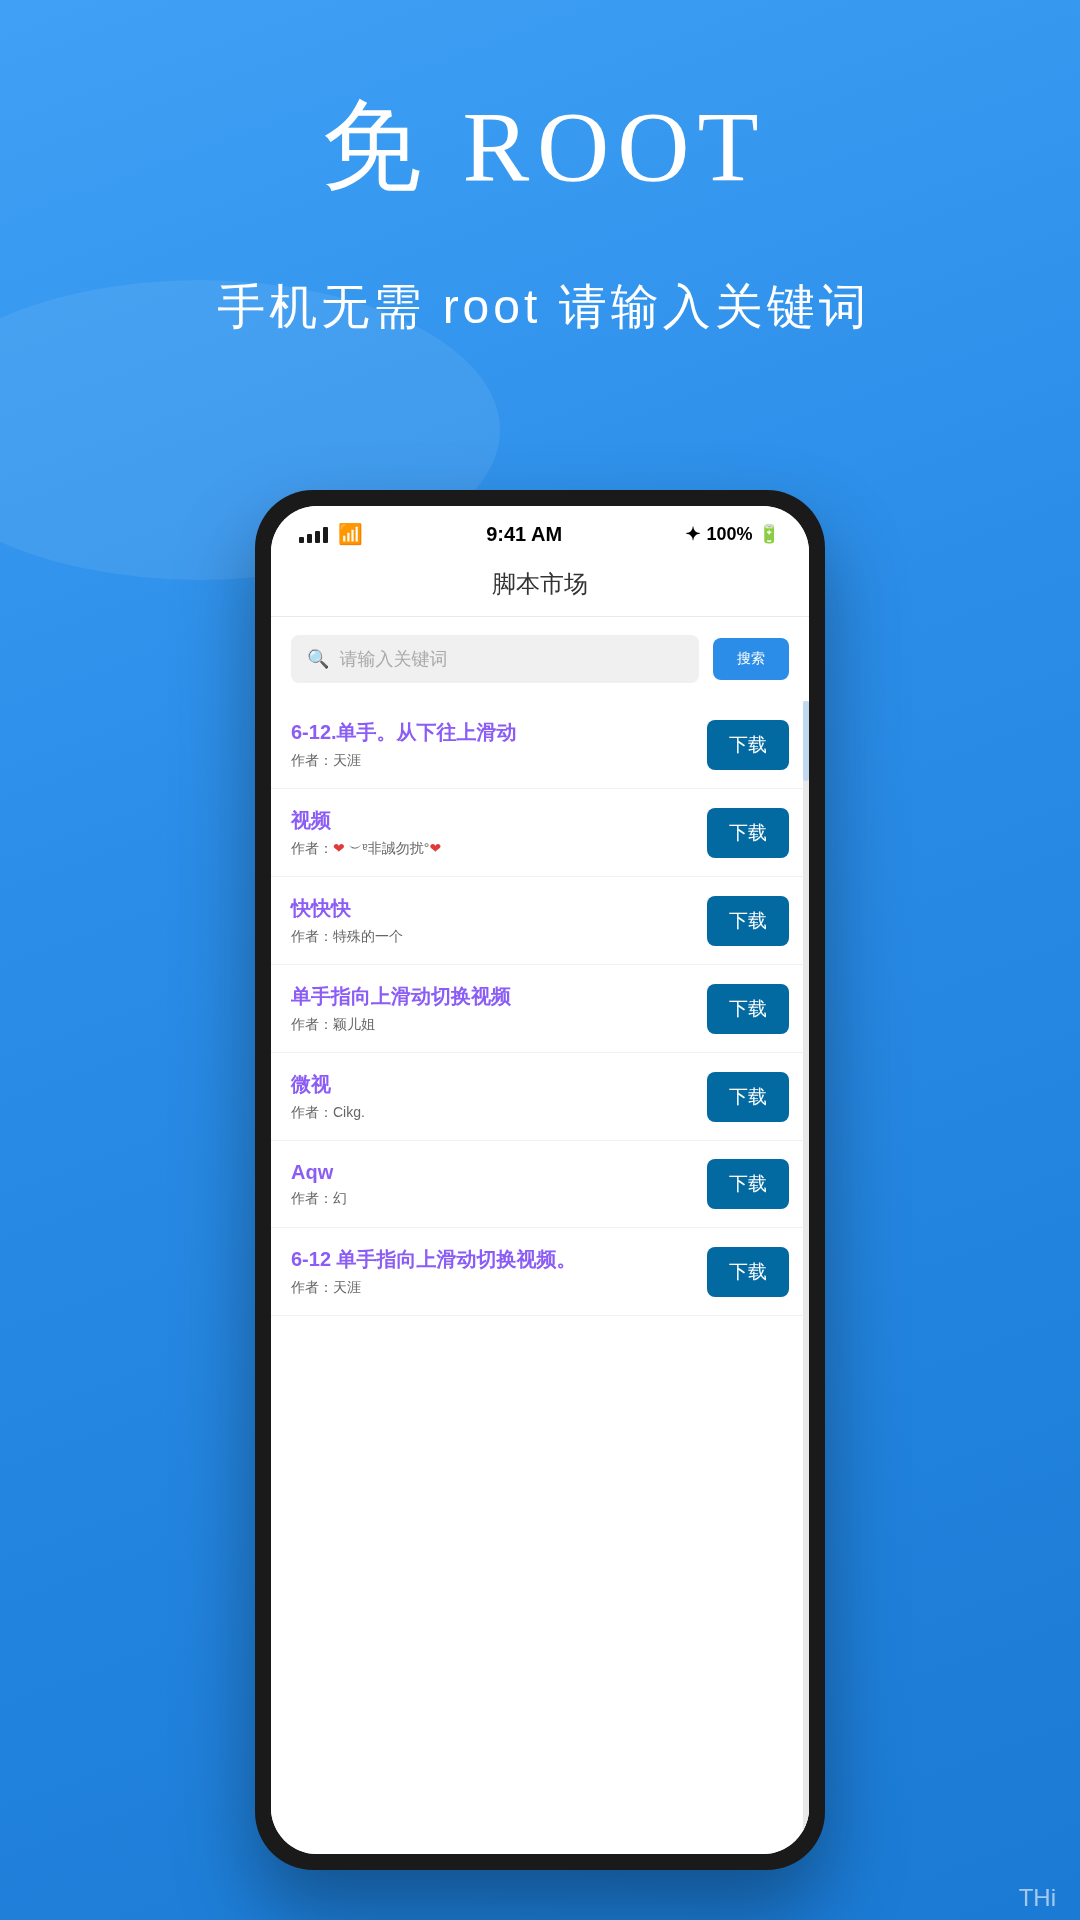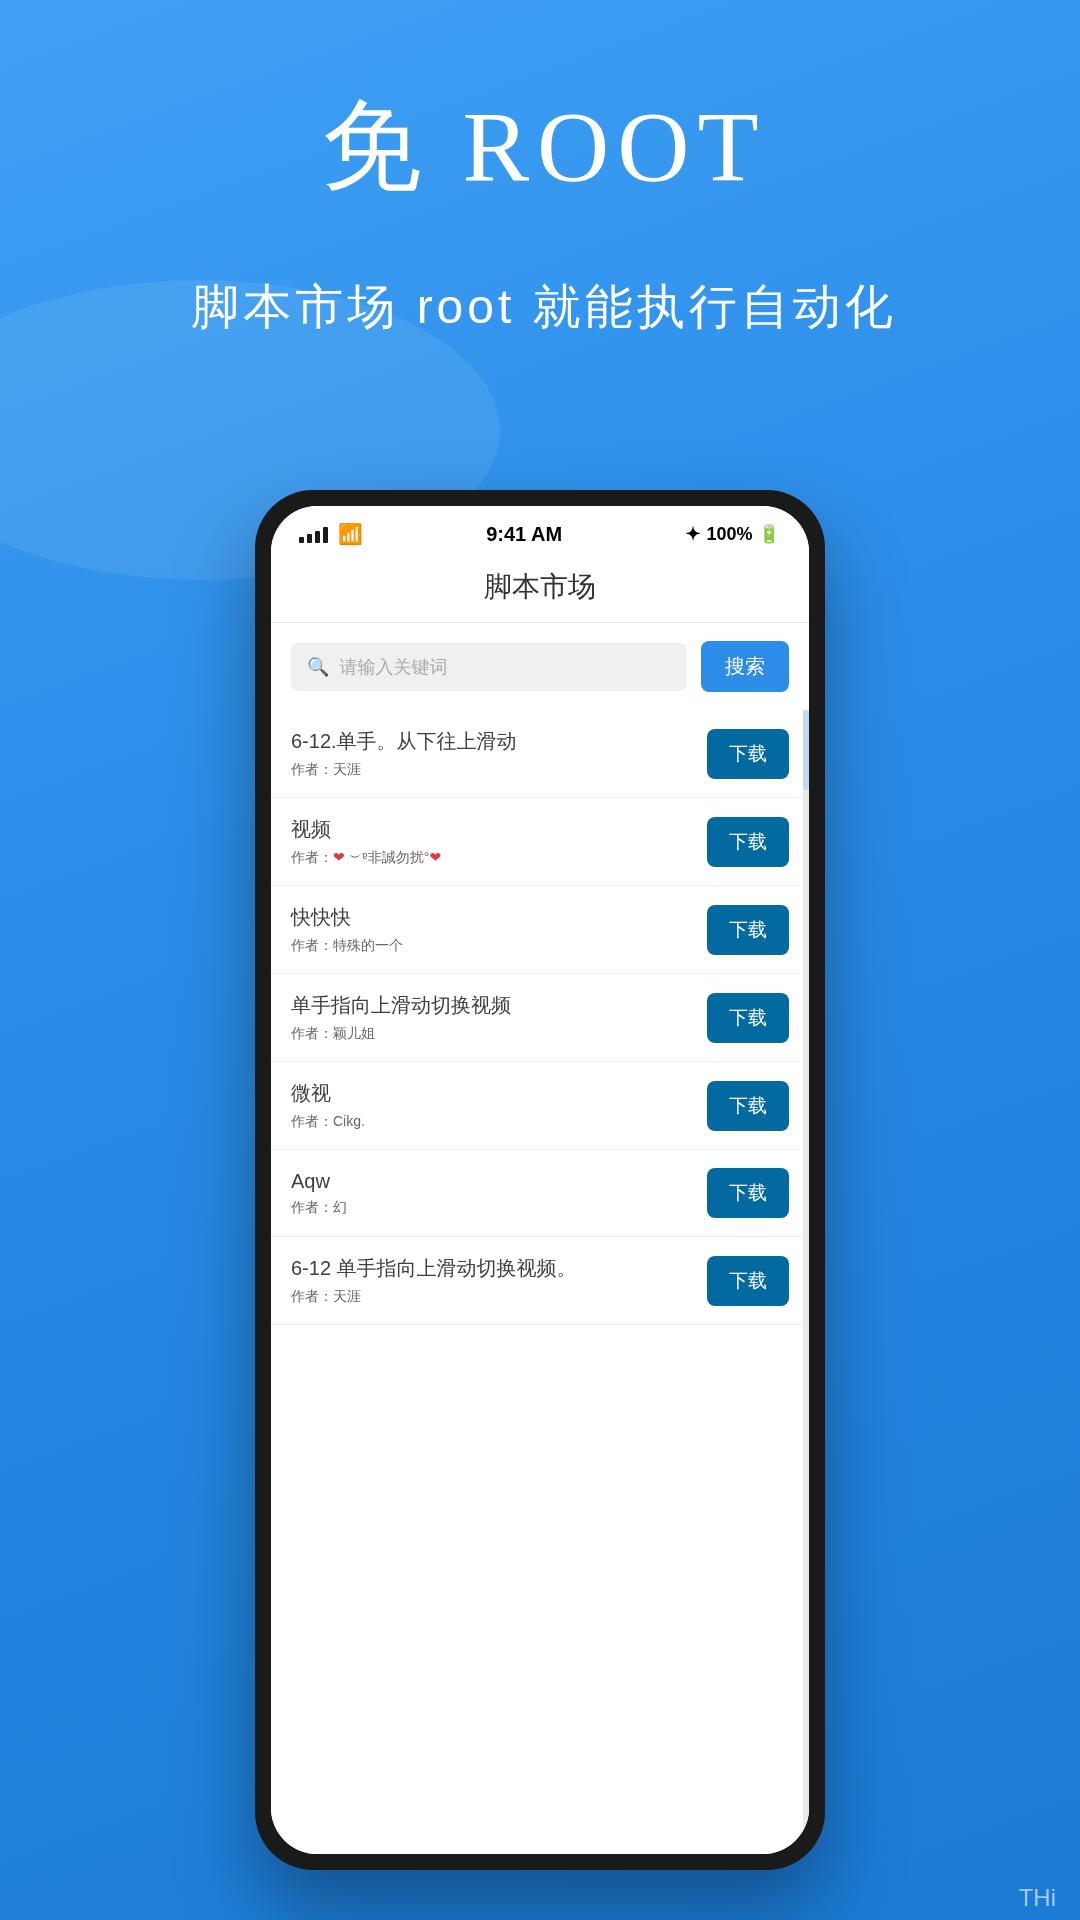--- a/index.html
+++ b/index.html
@@ -125,21 +125,21 @@
       align-items: center;
       gap: 6px;
       font-size: 18px;
     }
 
     
     .app-header {
       background: white;
       text-align: center;
       padding: 14px 0 16px;
-      font-size: 28px;
+      font-size: 24px;
       color: #333;
       border-bottom: 1px solid #e8e8e8;
       flex-shrink: 0;
     }
 
     
     .search-area {
       background: white;
       padding: 18px 20px;
       display: flex;
@@ -167,21 +167,21 @@
       color: #aaa;
       font-size: 18px;
     }
 
     .search-btn {
       background: #2b8de8;
       color: white;
       border: none;
       border-radius: 8px;
       padding: 12px 24px;
-      font-size: 20px;
+      font-size: 14px;
       cursor: pointer;
       flex-shrink: 0;
     }
 
     
     .script-list {
       flex: 1;
       background: white;
       overflow: hidden;
       position: relative;
@@ -195,22 +195,22 @@
       border-bottom: 1px solid #f0f0f0;
     }
 
     .script-info {
       flex: 1;
       min-width: 0;
     }
 
     .script-name {
       font-size: 20px;
-      font-weight: 400;
-      color: #404040;
+      font-weight: 700;
+      color: #8b5cf6;
       margin-bottom: 6px;
     }
 
     .script-author {
       font-size: 14px;
       color: #666;
     }
 
     .heart-icon {
       color: #e03a3a;
@@ -258,21 +258,21 @@
       z-index: 5;
     }
   </style>
 </head>
 <body>
 
 <div class="wave-decoration"></div>
 
 <div class="hero">
   <div class="hero-title">免 ROOT</div>
-  <div class="hero-subtitle">脚本市场 root 就能执行自动化</div>
+  <div class="hero-subtitle">手机无需 root 请输入关键词</div>
 </div>
 
 <div class="phone-container">
   <div class="phone-frame">
     <div class="phone-screen">
 
       <div class="status-bar">
         <div class="status-left">
           <div class="signal-bars">
             <div class="signal-bar" style="height:6px;"></div>

